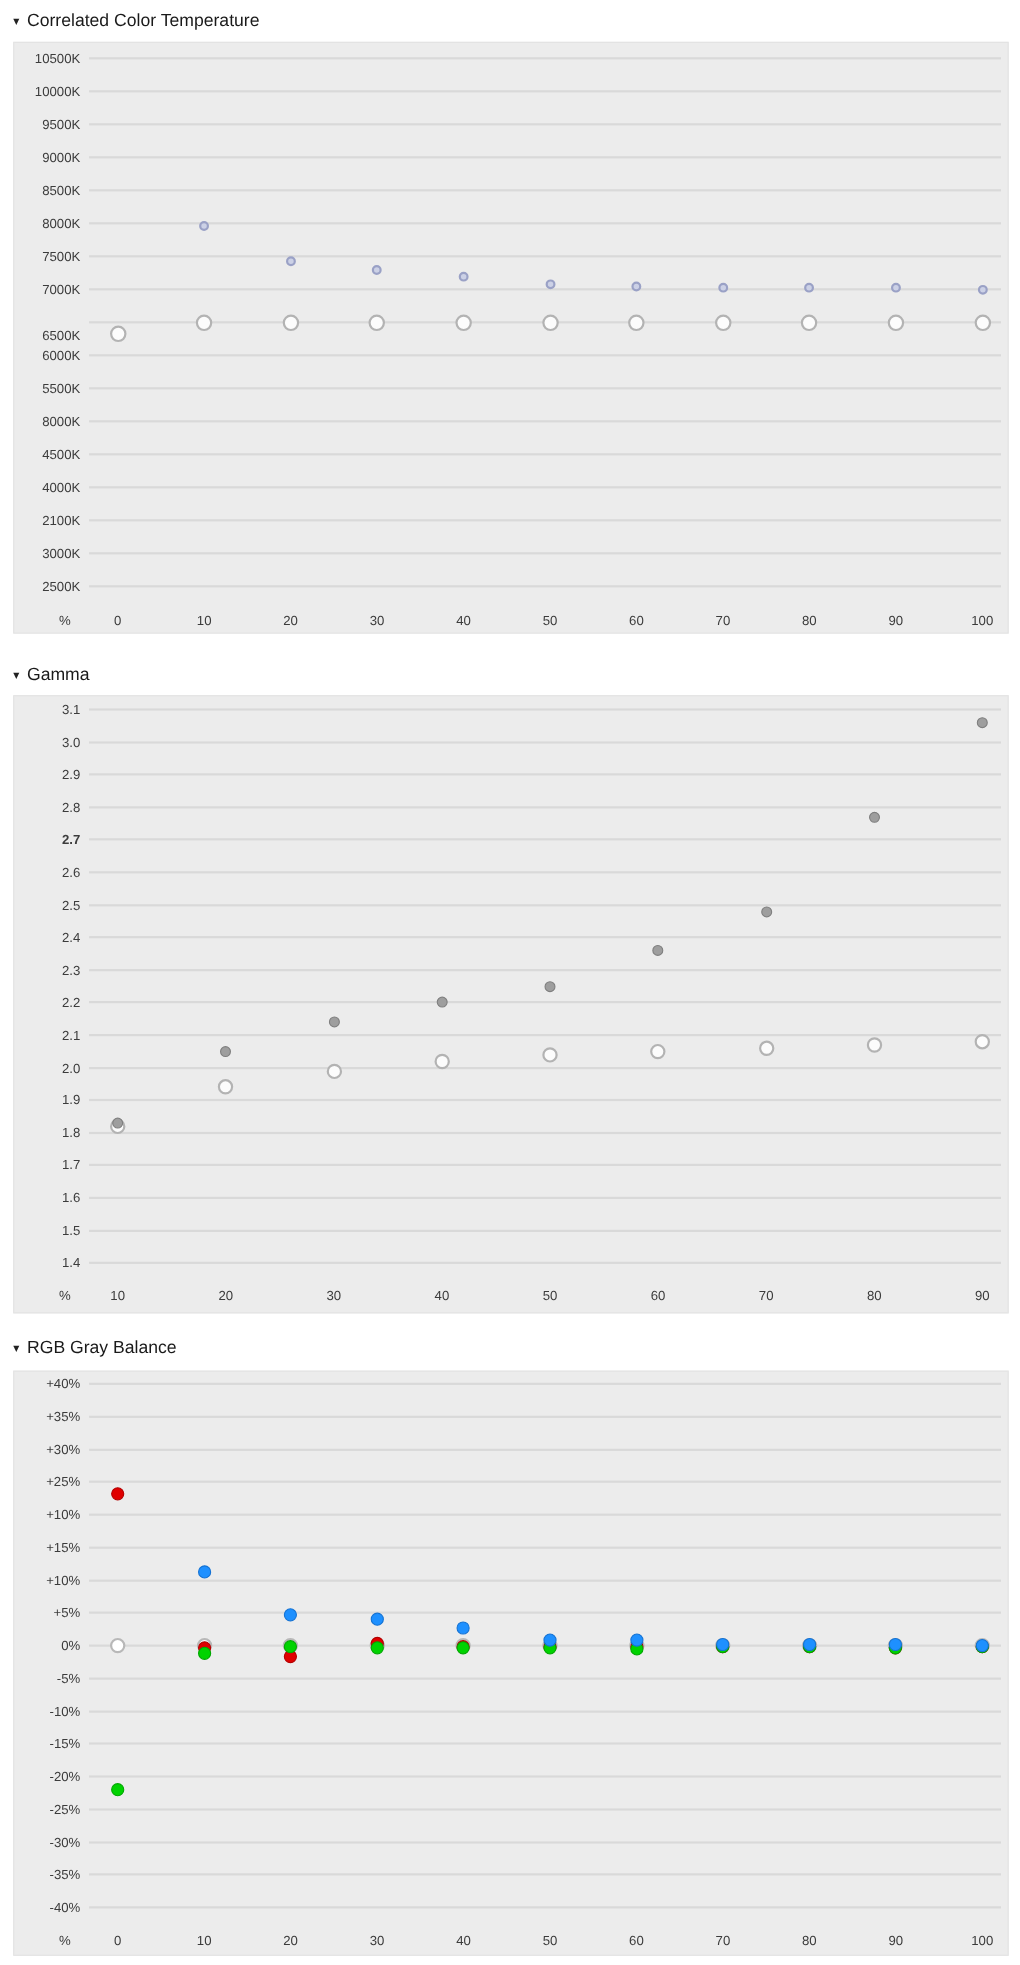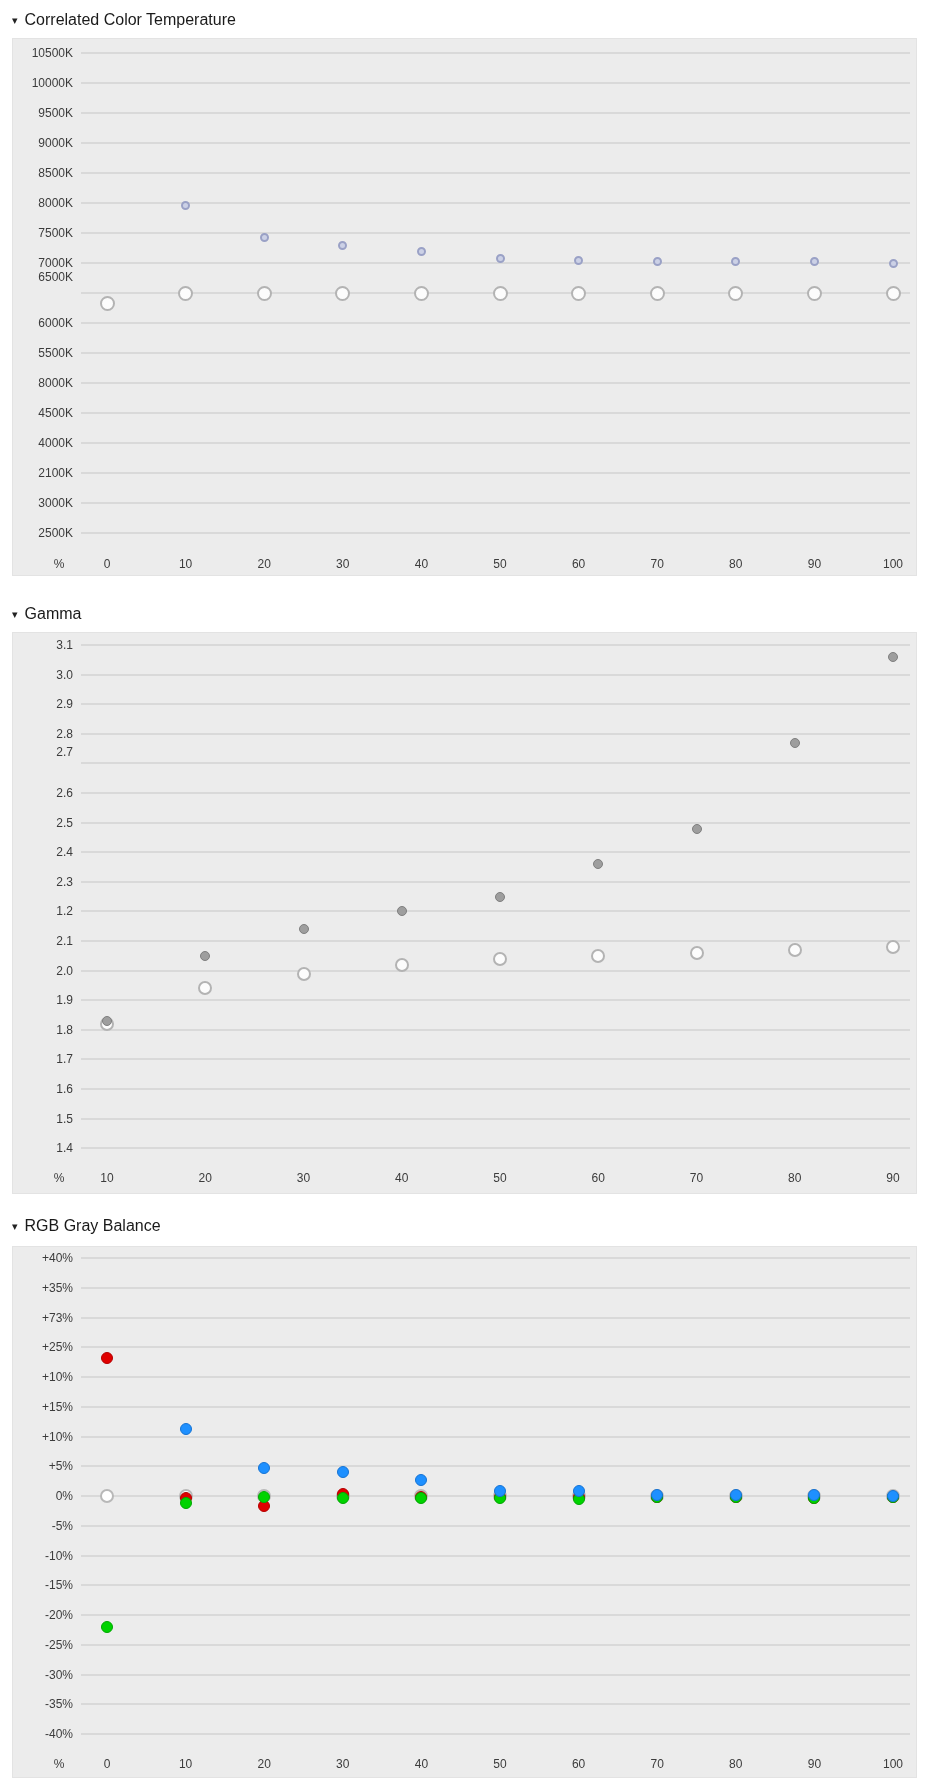--- a/index.html
+++ b/index.html
@@ -90,21 +90,21 @@
         <div class="ytick" style="top: 96px;">9000K</div>
         <div class="gridline" style="top: 133px; background: rgb(217, 217, 217);"></div>
         <div class="ytick" style="top: 126px;">8500K</div>
         <div class="gridline" style="top: 163px; background: rgb(217, 217, 217);"></div>
         <div class="ytick" style="top: 156px;">8000K</div>
         <div class="gridline" style="top: 193px; background: rgb(217, 217, 217);"></div>
         <div class="ytick" style="top: 186px;">7500K</div>
         <div class="gridline" style="top: 223px; background: rgb(217, 217, 217);"></div>
         <div class="ytick" style="top: 216px;">7000K</div>
         <div class="gridline" style="top: 253px; background: rgb(217, 217, 217);"></div>
-        <div class="ytick" style="top: 230px;">6500K</div>
+        <div class="ytick" style="top: 258px;">6500K</div>
         <div class="gridline" style="top: 283px; background: rgb(217, 217, 217);"></div>
         <div class="ytick" style="top: 276px;">6000K</div>
         <div class="gridline" style="top: 313px; background: rgb(217, 217, 217);"></div>
         <div class="ytick" style="top: 306px;">5500K</div>
         <div class="gridline" style="top: 343px; background: rgb(217, 217, 217);"></div>
         <div class="ytick" style="top: 336px;">8000K</div>
         <div class="gridline" style="top: 373px; background: rgb(217, 217, 217);"></div>
         <div class="ytick" style="top: 366px;">4500K</div>
         <div class="gridline" style="top: 403px; background: rgb(217, 217, 217);"></div>
         <div class="ytick" style="top: 396px;">4000K</div>
@@ -158,31 +158,31 @@
     <div class="panel" style="height: 562px;">
         <div class="gridline" style="top: 11px; background: rgb(217, 217, 217);"></div>
         <div class="ytick" style="top: 4px;">3.1</div>
         <div class="gridline" style="top: 40.6px; background: rgb(217, 217, 217);"></div>
         <div class="ytick" style="top: 33.6px;">3.0</div>
         <div class="gridline" style="top: 70.2px; background: rgb(217, 217, 217);"></div>
         <div class="ytick" style="top: 63.2px;">2.9</div>
         <div class="gridline" style="top: 99.8px; background: rgb(217, 217, 217);"></div>
         <div class="ytick" style="top: 92.8px;">2.8</div>
         <div class="gridline" style="top: 129.4px; background: rgb(217, 217, 217);"></div>
-        <div class="ytick" style="top: 111px;">2.7</div>
+        <div class="ytick" style="top: 122px; font-weight: bold;">2.7</div>
         <div class="gridline" style="top: 159px; background: rgb(217, 217, 217);"></div>
         <div class="ytick" style="top: 152px;">2.6</div>
         <div class="gridline" style="top: 188.6px; background: rgb(217, 217, 217);"></div>
         <div class="ytick" style="top: 181.6px;">2.5</div>
         <div class="gridline" style="top: 218.2px; background: rgb(217, 217, 217);"></div>
         <div class="ytick" style="top: 211.2px;">2.4</div>
         <div class="gridline" style="top: 247.8px; background: rgb(217, 217, 217);"></div>
         <div class="ytick" style="top: 240.8px;">2.3</div>
         <div class="gridline" style="top: 277.4px; background: rgb(217, 217, 217);"></div>
-        <div class="ytick" style="top: 270.4px;">1.2</div>
+        <div class="ytick" style="top: 270.4px;">2.2</div>
         <div class="gridline" style="top: 307px; background: rgb(217, 217, 217);"></div>
         <div class="ytick" style="top: 300px;">2.1</div>
         <div class="gridline" style="top: 336.6px; background: rgb(217, 217, 217);"></div>
         <div class="ytick" style="top: 329.6px;">2.0</div>
         <div class="gridline" style="top: 366.2px; background: rgb(217, 217, 217);"></div>
         <div class="ytick" style="top: 359.2px;">1.9</div>
         <div class="gridline" style="top: 395.8px; background: rgb(217, 217, 217);"></div>
         <div class="ytick" style="top: 388.8px;">1.8</div>
         <div class="gridline" style="top: 425.4px; background: rgb(217, 217, 217);"></div>
         <div class="ytick" style="top: 418.4px;">1.7</div>
@@ -227,21 +227,21 @@
     <h2 class="sec-h">
       <span class="tri">▾</span>
       <span>RGB Gray Balance</span>
     </h2>
     <div class="panel" style="height: 532px;">
         <div class="gridline" style="top: 10px; background: rgb(217, 217, 217);"></div>
         <div class="ytick" style="top: 3px;">+40%</div>
         <div class="gridline" style="top: 39.75px; background: rgb(217, 217, 217);"></div>
         <div class="ytick" style="top: 32.75px;">+35%</div>
         <div class="gridline" style="top: 69.5px; background: rgb(217, 217, 217);"></div>
-        <div class="ytick" style="top: 62.5px;">+73%</div>
+        <div class="ytick" style="top: 62.5px;">+30%</div>
         <div class="gridline" style="top: 99.25px; background: rgb(217, 217, 217);"></div>
         <div class="ytick" style="top: 92.25px;">+25%</div>
         <div class="gridline" style="top: 129px; background: rgb(217, 217, 217);"></div>
         <div class="ytick" style="top: 122px;">+10%</div>
         <div class="gridline" style="top: 158.75px; background: rgb(217, 217, 217);"></div>
         <div class="ytick" style="top: 151.75px;">+15%</div>
         <div class="gridline" style="top: 188.5px; background: rgb(217, 217, 217);"></div>
         <div class="ytick" style="top: 181.5px;">+10%</div>
         <div class="gridline" style="top: 218.25px; background: rgb(217, 217, 217);"></div>
         <div class="ytick" style="top: 211.25px;">+5%</div>

